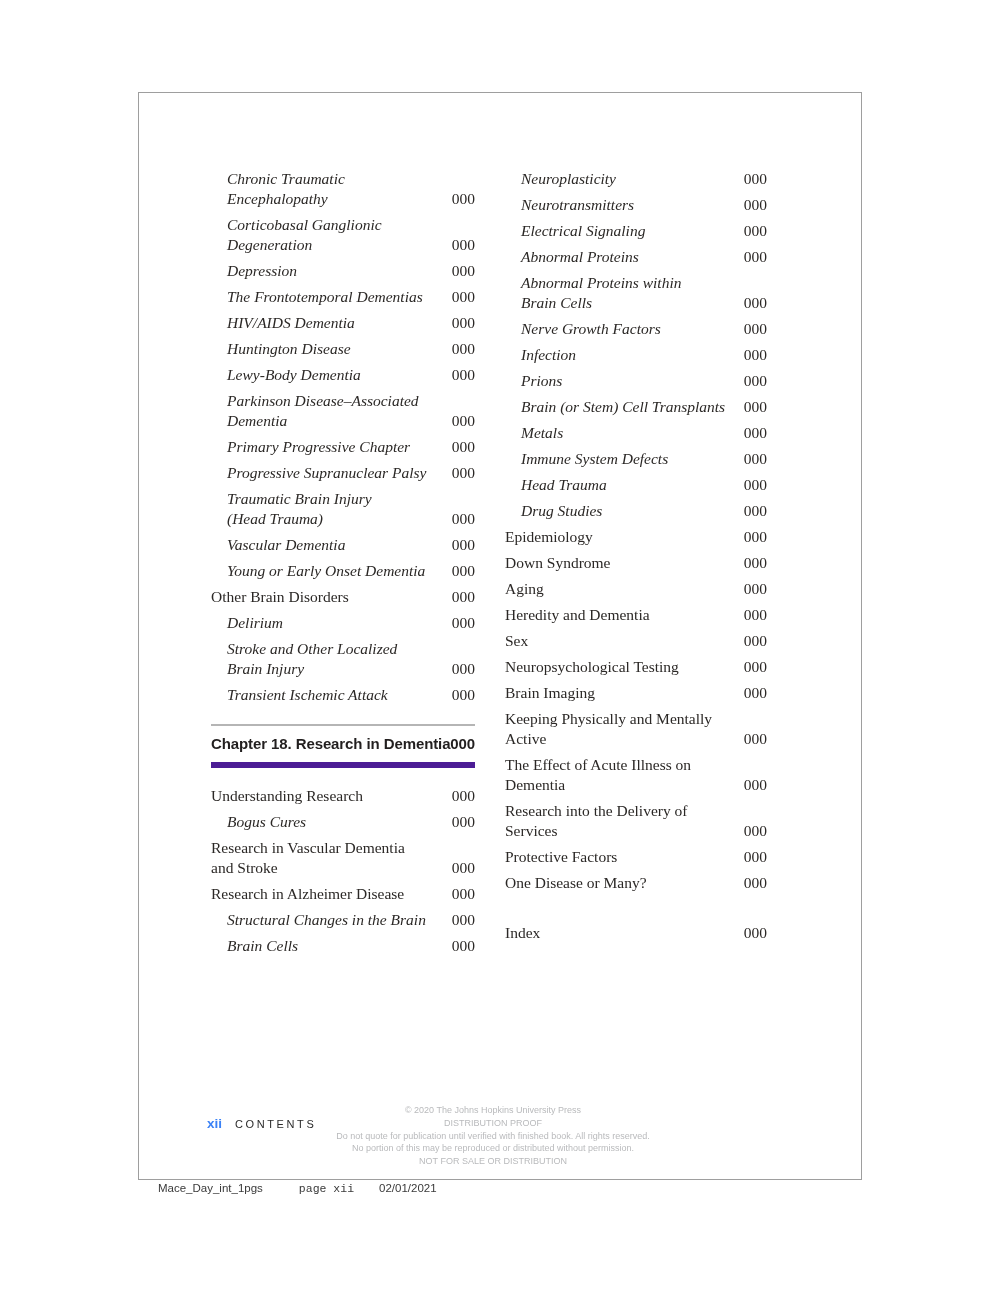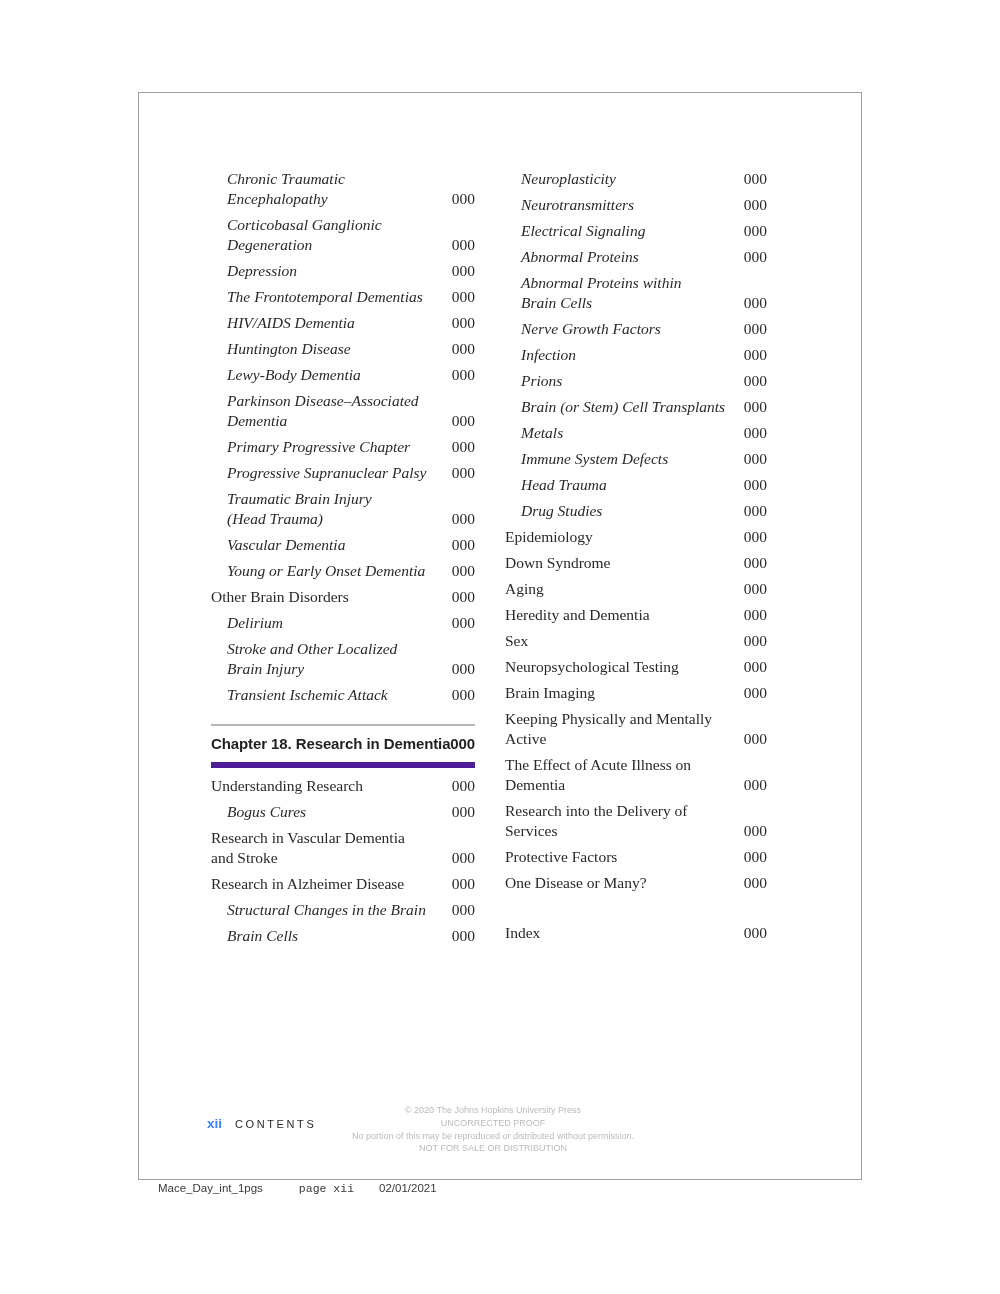--- a/index.html
+++ b/index.html
@@ -14,21 +14,21 @@
   .entry{position:relative;margin-bottom:6px;font-size:15.5px;line-height:20px;}
   .entry .label{white-space:pre;display:block;}
   .entry.lvl2 .label{font-style:italic;padding-left:16px;}
   .entry .pg{position:absolute;right:0;bottom:0;font-style:normal;}
 
   .chapter{position:relative;margin-top:19px;border-top:2px solid #b5b5b5;border-bottom:6px solid #4c1d95;
            padding:8px 0 8px 0;}
   .chapter-row{position:relative;font-family:"Liberation Sans",sans-serif;font-weight:bold;
                font-size:15px;line-height:20px;letter-spacing:-0.1px;color:#221f1f;}
   .chapter-row .ch-pg{position:absolute;right:0;bottom:0;}
-  .after-chapter{margin-top:8px;}
+  .after-chapter{margin-top:18px;}
   .index-wrap{margin-top:30px;}
 
   .footer-left{position:absolute;left:68px;top:1023px;display:flex;align-items:baseline;
                font-family:"Liberation Sans",sans-serif;}
   .folio{font-weight:bold;font-size:13.5px;color:#3b82f6;}
   .rhead{font-size:11px;letter-spacing:2.6px;margin-left:13px;color:#2a2a2a;}
 
   .proof{position:absolute;left:8px;right:22px;top:1011px;text-align:center;
          font-family:"Liberation Sans",sans-serif;font-size:9px;line-height:12.8px;color:#b9babc;}
 
@@ -271,21 +271,22 @@
         </div>
     </div>
 
     <div class="footer-left">
       <span class="folio">xii</span>
       <span class="rhead">CONTENTS</span>
     </div>
 
     <div class="proof">
       <div>© 2020 The Johns Hopkins University Press</div>
-      <div>UNCORRECTED PROOF</div>
+      <div>DISTRIBUTION PROOF</div>
+      <div>Do not quote for publication until verified with finished book. All rights reserved.</div>
       <div>No portion of this may be reproduced or distributed without permission.</div>
       <div>NOT FOR SALE OR DISTRIBUTION</div>
     </div>
   </div>
 
   <div class="slug">
     <span class="slug-file">Mace_Day_int_1pgs</span>
     <span class="slug-page">page xii</span>
     <span class="slug-date">02/01/2021</span>
   </div>

